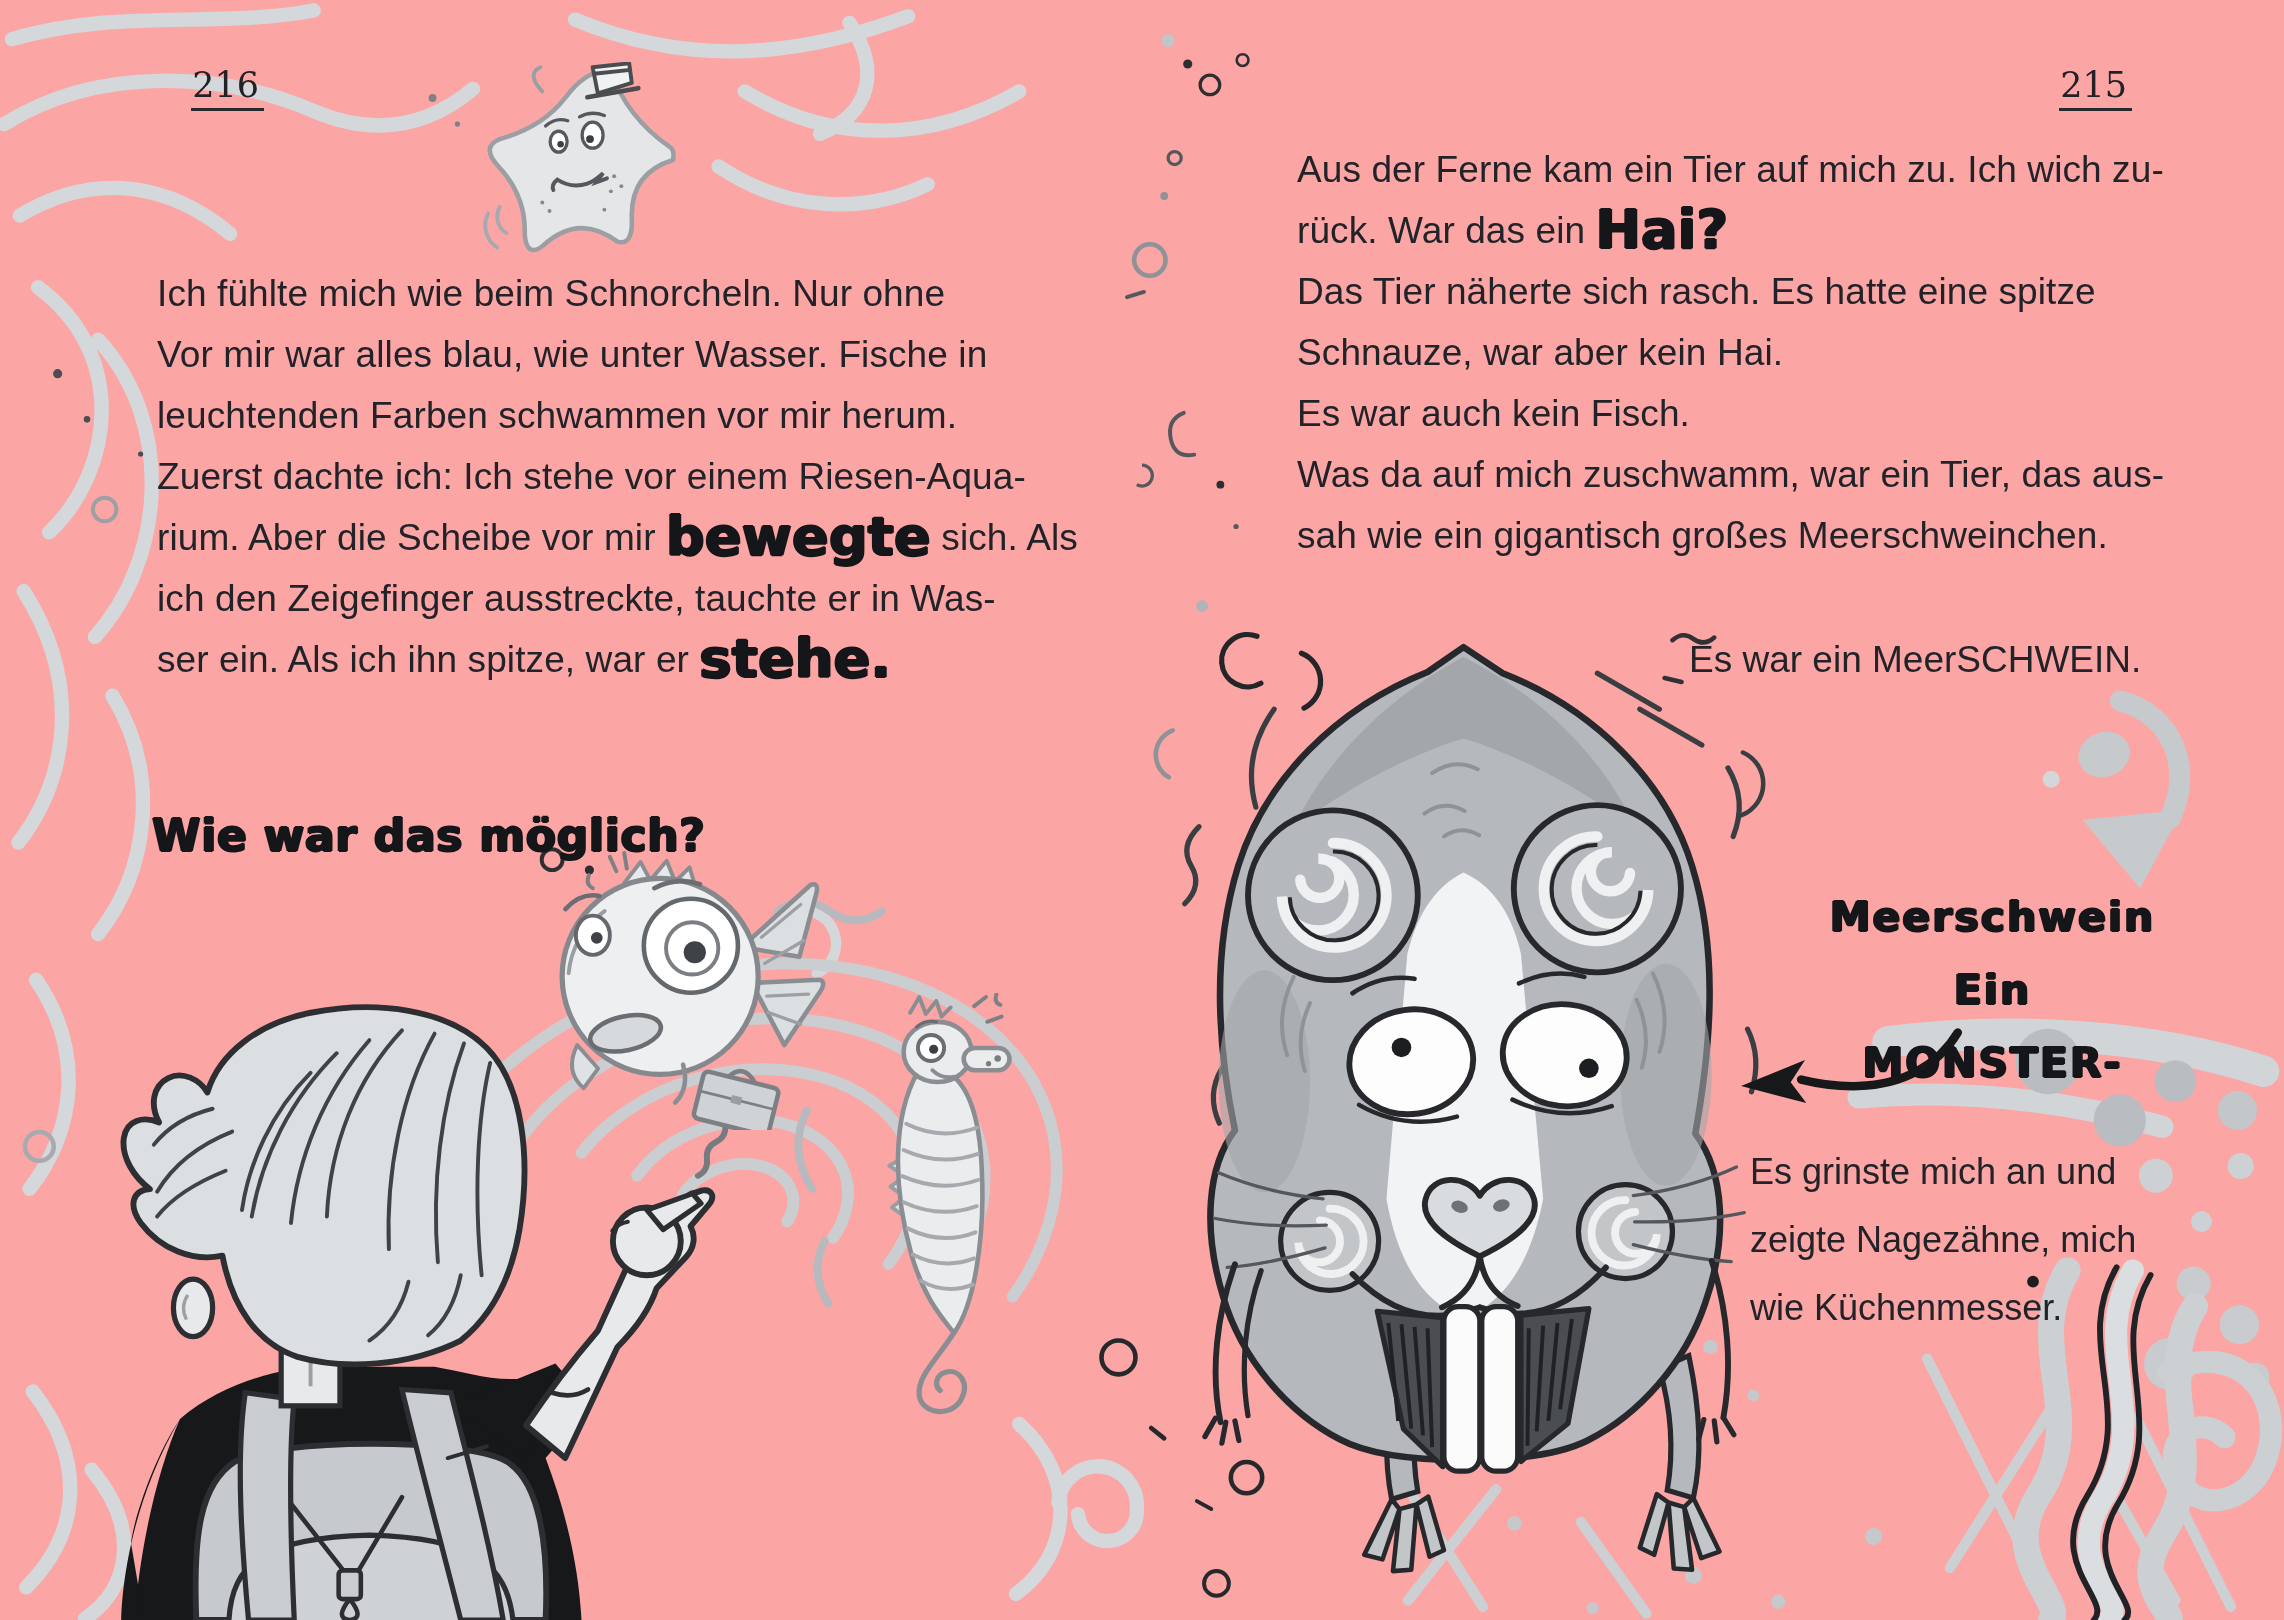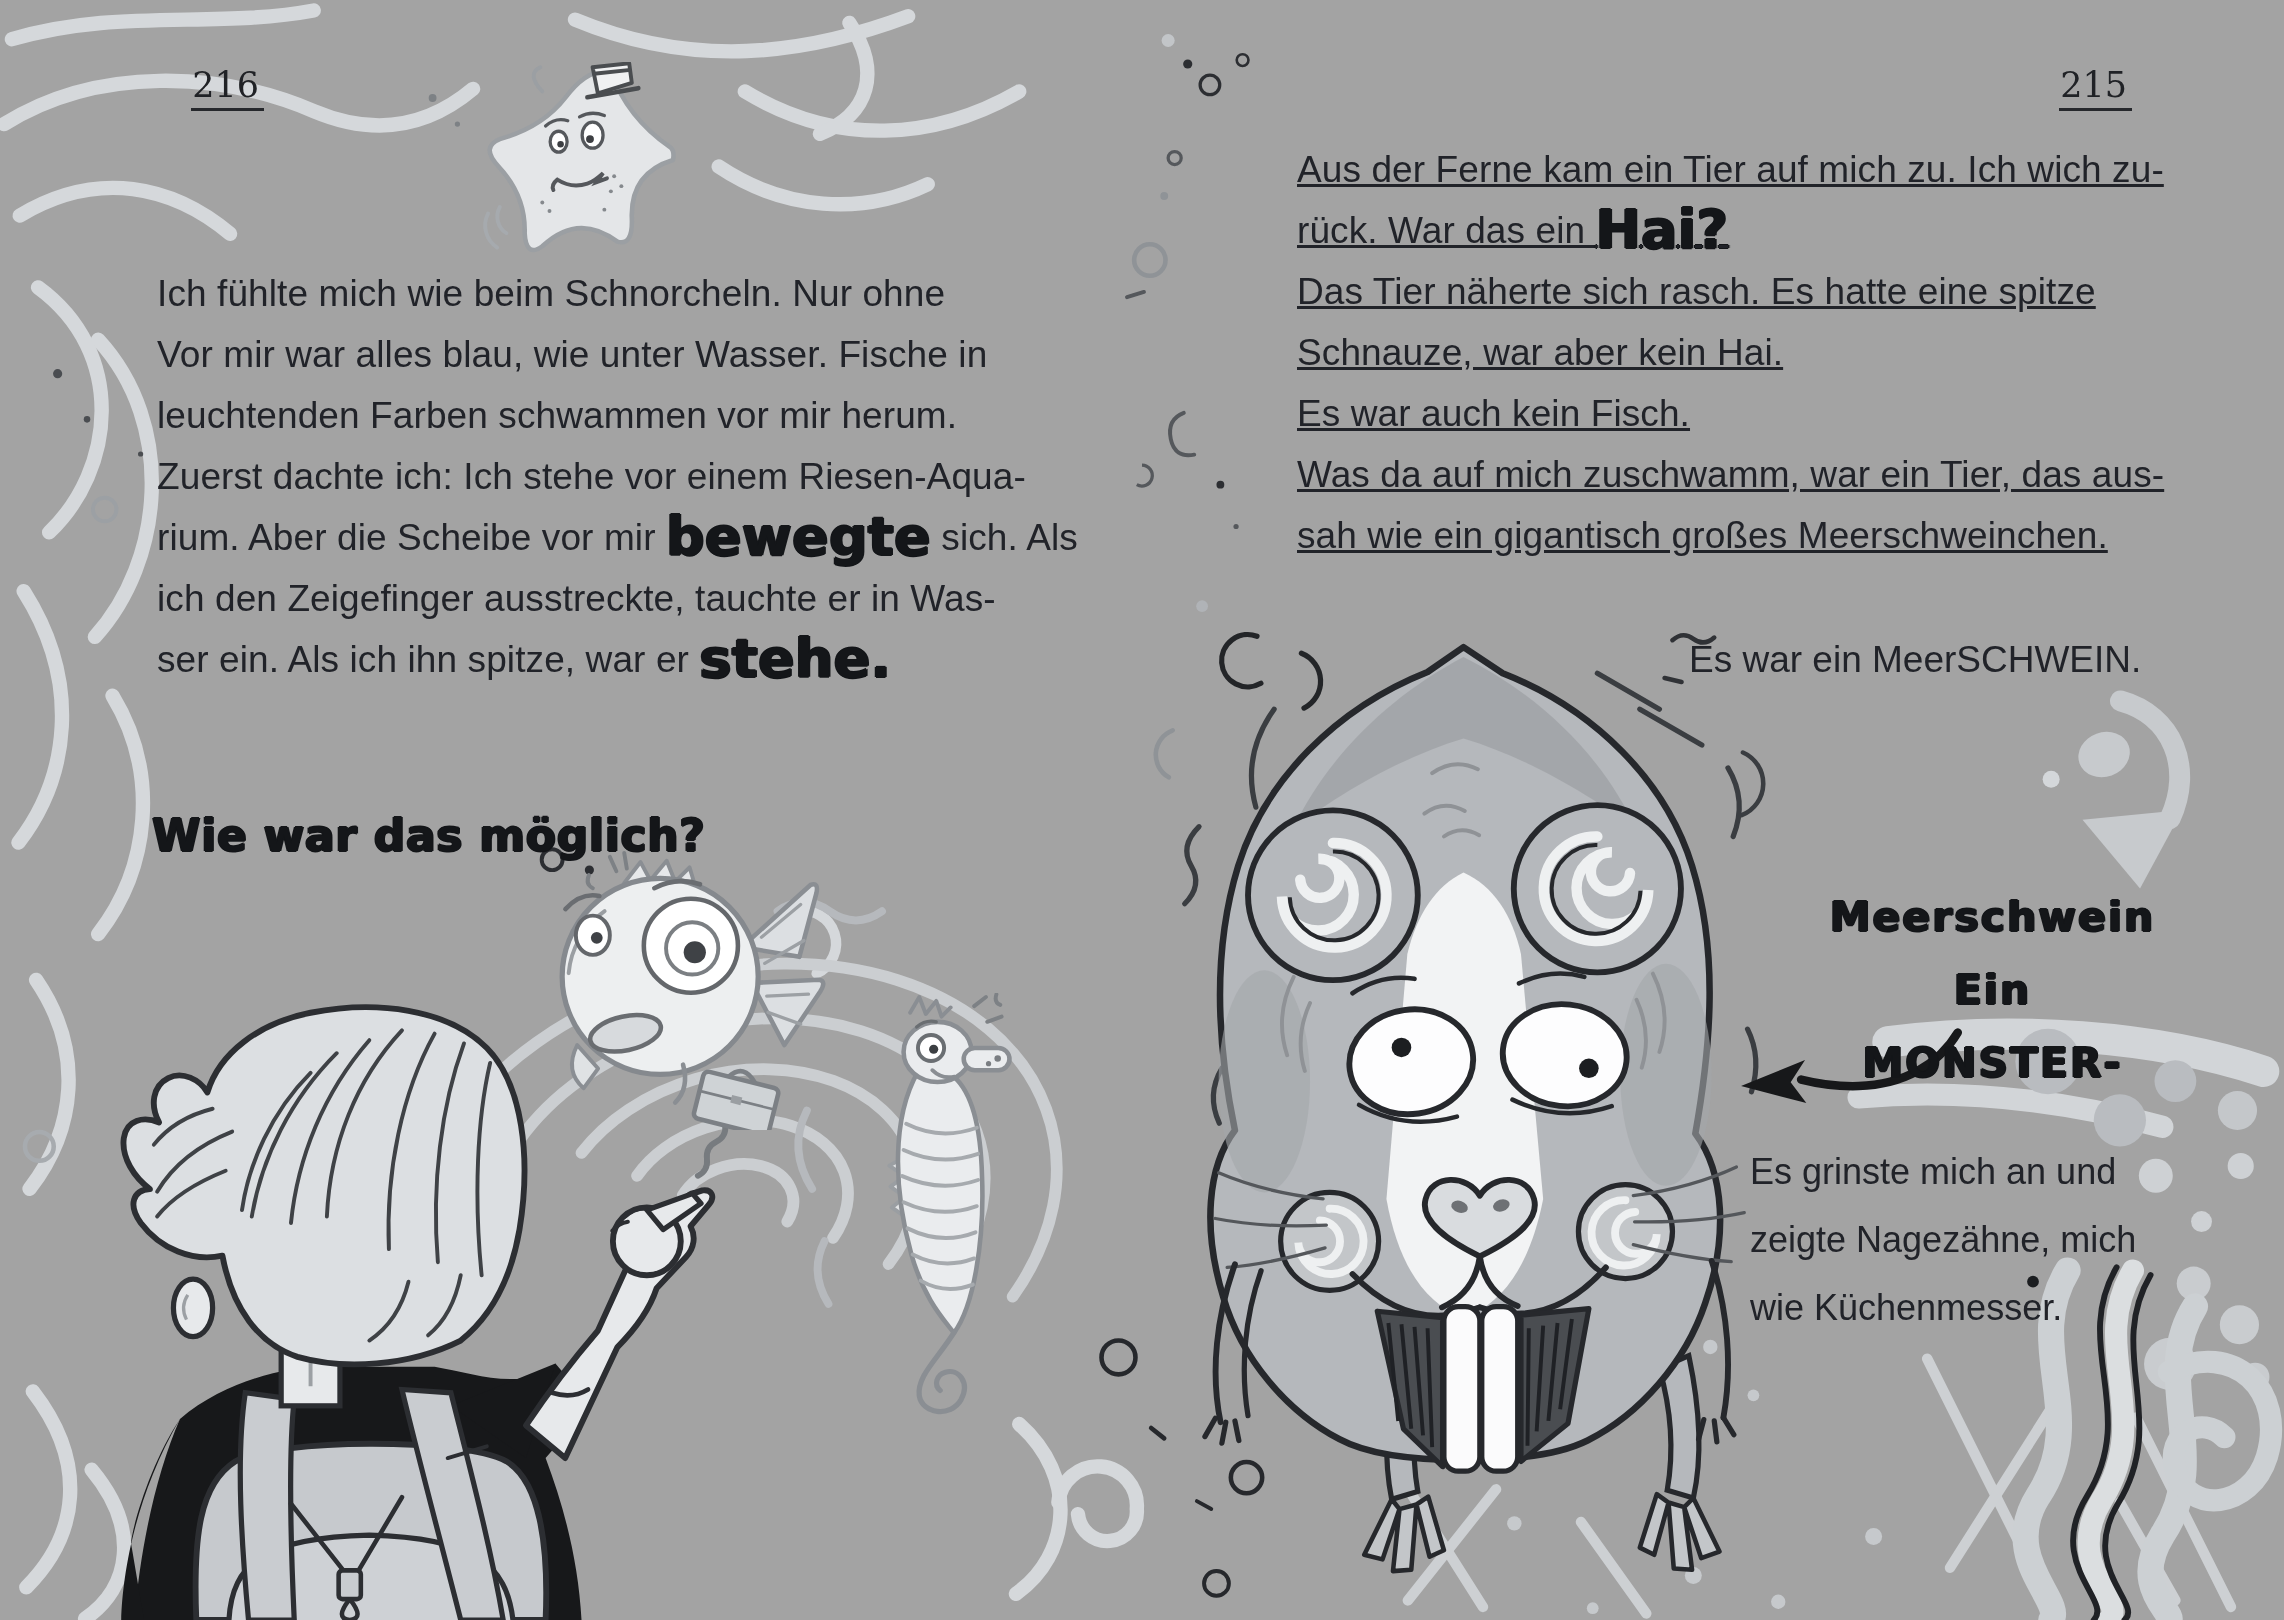--- a/index.html
+++ b/index.html
@@ -1,16 +1,16 @@
 <!DOCTYPE html>
 <html style="font-size:10.5px"><head>
 <meta charset="utf-8">
 <style>
   html,body{margin:0;padding:0;background:#ffffff;}
-  #canvas{position:relative;width:2284px;height:1620px;background:#a3a3a3;overflow:hidden;
+  #canvas{position:relative;width:2284px;height:1620px;background:#fca5a5;overflow:hidden;
           font-family:"Liberation Sans",sans-serif;}
   .abs{position:absolute;}
   .page-num{font-family:"DejaVu Serif",serif;font-size:35px;color:#202226;
             border-bottom:3.3px solid #26282c;padding:0 5.2px 3.3px 1.3px;display:inline-block;}
   .body-text{font-size:37px;color:#212329;letter-spacing:0.1px;}
   .line{height:61px;line-height:61px;white-space:nowrap;}
   .rline{height:61px;line-height:61px;white-space:nowrap;}
   .fat{font-family:"DejaVu Sans",sans-serif;font-weight:700;color:#141619;
        text-shadow:1.3px 0 0 currentColor,-1.3px 0 0 currentColor,0 1px 0 currentColor,0 -1px 0 currentColor;}
   .emph{font-size:54px;line-height:0;vertical-align:-5.2px;letter-spacing:0.3px;}
@@ -379,21 +379,21 @@
     <div class="line"><span>ich den Zeigefinger ausstreckte, tauchte er in Was-</span><span class="fat emph"></span><span></span></div>
     <div class="line"><span>ser ein. Als ich ihn spitze, war er </span><span class="fat emph">stehe.</span><span></span></div>
   </div>
 
   <div class="abs fat heading" style="left:152px;top:810px;">Wie war das möglich?</div>
 
   <div class="abs" style="left:2059px;top:65px;">
     <span class="page-num">215</span>
   </div>
 
-  <div class="abs body-text" style="left:1297px;top:139px;text-decoration:underline;">
+  <div class="abs body-text" style="left:1297px;top:139px;">
     <div class="rline"><span>Aus der Ferne kam ein Tier auf mich zu. Ich wich zu-</span><span class="fat emph"></span><span></span></div>
     <div class="rline"><span>rück. War das ein </span><span class="fat emph">Hai?</span><span></span></div>
     <div class="rline"><span>Das Tier näherte sich rasch. Es hatte eine spitze</span><span class="fat emph"></span><span></span></div>
     <div class="rline"><span>Schnauze, war aber kein Hai.</span><span class="fat emph"></span><span></span></div>
     <div class="rline"><span>Es war auch kein Fisch.</span><span class="fat emph"></span><span></span></div>
     <div class="rline"><span>Was da auf mich zuschwamm, war ein Tier, das aus-</span><span class="fat emph"></span><span></span></div>
     <div class="rline"><span>sah wie ein gigantisch großes Meerschweinchen.</span><span class="fat emph"></span><span></span></div>
   </div>
 
   <div class="abs caption" style="left:1689px;top:639px;">Es war ein MeerSCHWEIN.</div>

